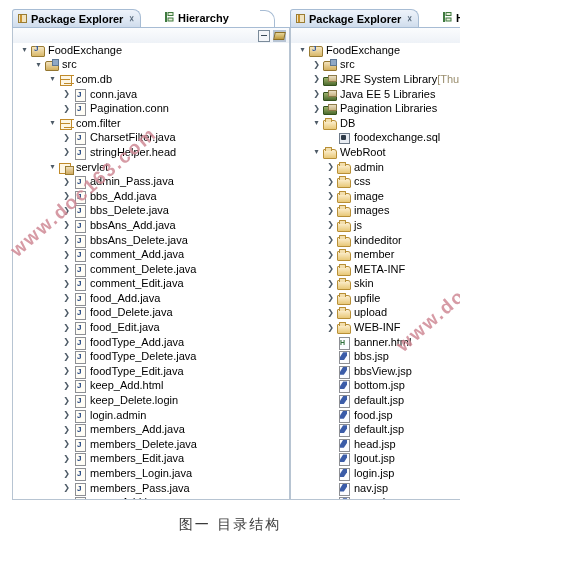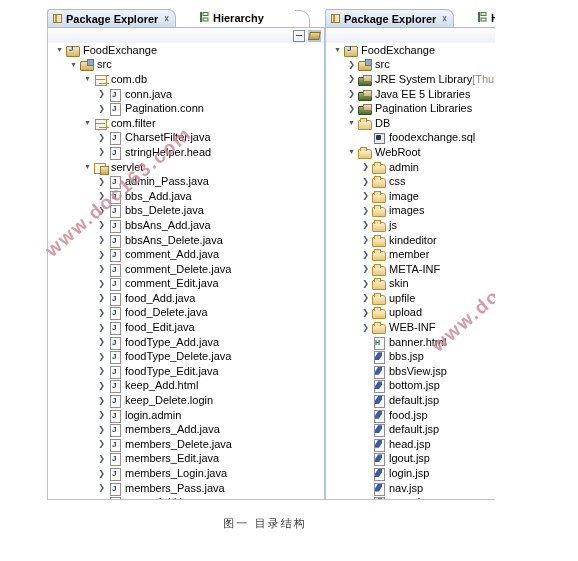--- a/index.html
+++ b/index.html
@@ -7,21 +7,20 @@
     width: 578px; height: 561px;
     background: #ffffff;
     font-family: "Liberation Sans", sans-serif;
     overflow: hidden;
   }
   #screen {
     position: relative;
     width: 460px; height: 561px;
     background: #ffffff;
     overflow: hidden;
-    margin-left: 35px;
   }
 
   
   .panel {
     position: absolute;
     top: 8px;
     background: #ffffff;
     overflow: hidden;
   }
   .panel-left  { left: 12px;  width: 278px; height: 492px; }
@@ -272,21 +271,21 @@
   .wm-1 { left: 6px;  top: 245px; transform: rotate(-41deg); transform-origin: left top; }
   .wm-2 { left: 392px; top: 340px; transform: rotate(-41deg); transform-origin: left top; }
 
   
   .caption {
     position: absolute;
     left: 0; right: 0;
     top: 516px;
     text-align: center;
     font-family: "DejaVu Sans", sans-serif;
-    font-size: 11px;
+    font-size: 14px;
     color: #3a3a3a;
     letter-spacing: 2px;
   }
 </style>
 </head>
 <body>
 
 <div id="screen">
 
   <div class="panel panel-left">

